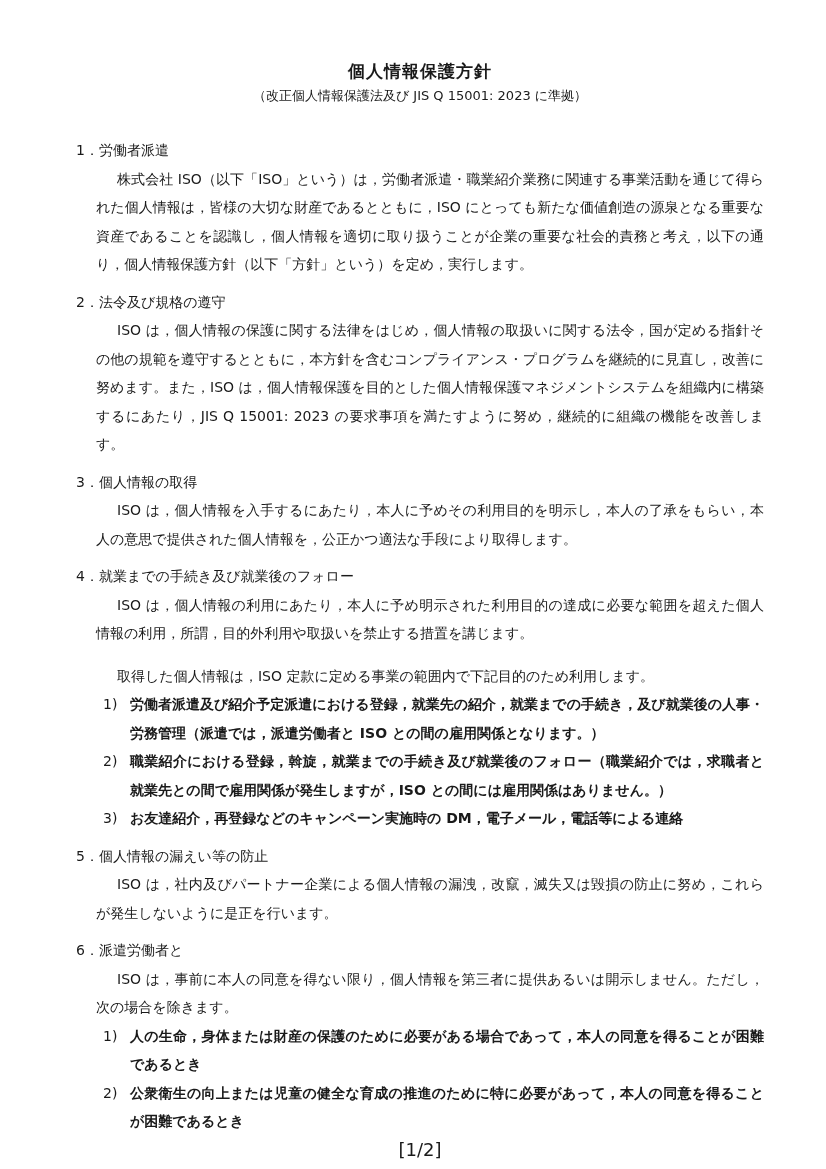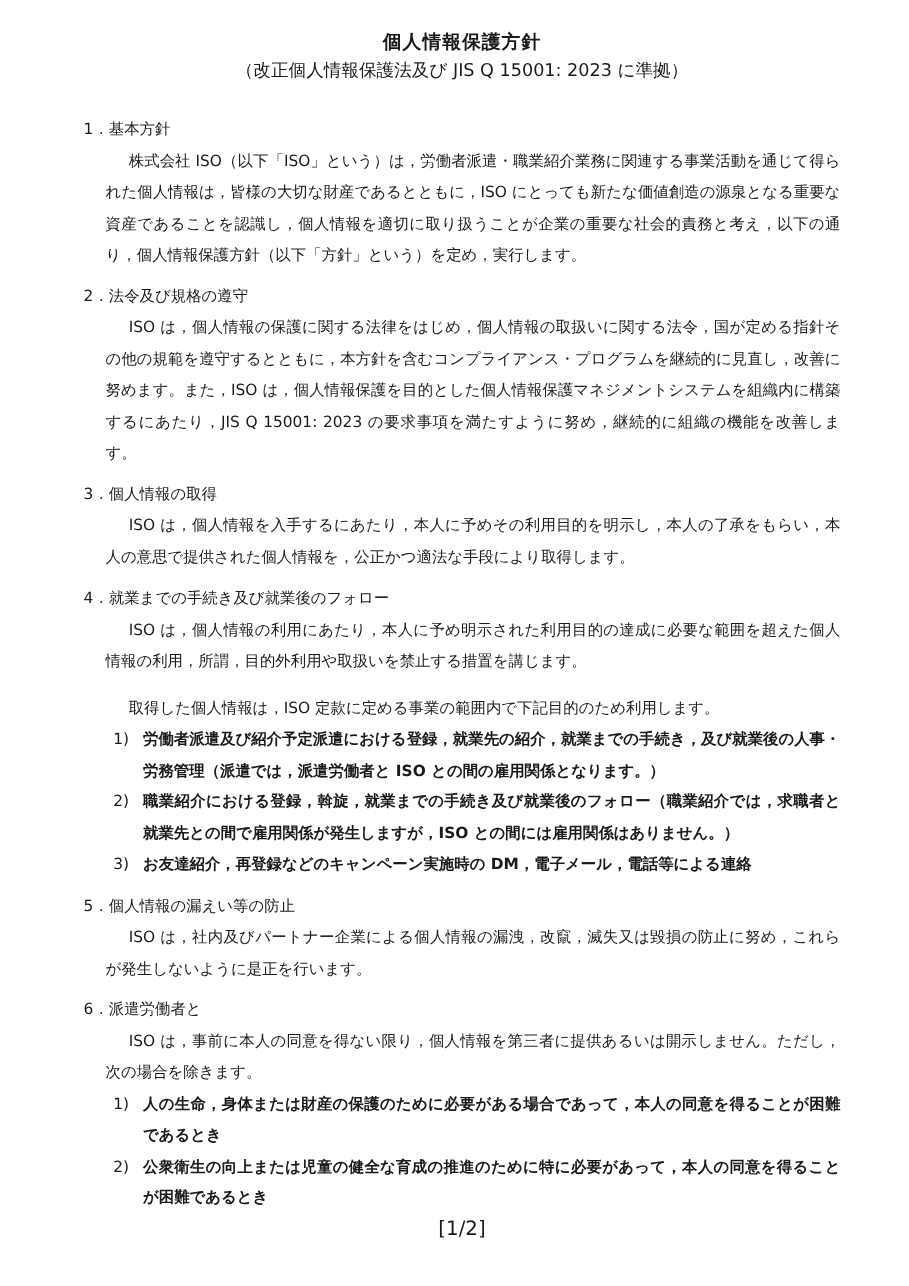--- a/index.html
+++ b/index.html
@@ -12,36 +12,36 @@
     width: 826px;
     height: 1169px;
     color: #1a1a1a;
     font-family: "DejaVu Sans", sans-serif;
     -webkit-font-smoothing: antialiased;
   }
   .page {
     box-sizing: border-box;
     width: 826px;
     height: 1169px;
-    padding: 26px 62px 0 76px;
+    padding: 58px 62px 0 76px;
     overflow: hidden;
     background: #ffffff;
   }
   .doc-title {
     margin: 0;
     text-align: center;
     font-size: 17px;
     font-weight: bold;
     line-height: 26px;
     letter-spacing: 1px;
   }
   .doc-subtitle {
     margin: 2px 0 0 0;
     text-align: center;
-    font-size: 16px;
+    font-size: 13px;
     line-height: 20px;
   }
   .sections {
     margin-top: 30px;
   }
   .section { margin: 0; }
   .section + .section { margin-top: 9px; }
   .sec-heading {
     margin: 0;
     font-size: 14px;
@@ -88,21 +88,21 @@
 <body>
 
 <div class="page">
 
   <h1 class="doc-title">個人情報保護方針</h1>
   <div class="doc-subtitle">（改正個人情報保護法及び JIS Q 15001: 2023 に準拠）</div>
 
   <div class="sections">
 
     <section class="section">
-      <h2 class="sec-heading"><span class="sec-num">1．</span><span>基本方針</span></h2>
+      <h2 class="sec-heading"><span class="sec-num">1．</span><span>労働者派遣</span></h2>
       <div class="sec-body">
         <p class="para">株式会社 ISO（以下「ISO」という）は，労働者派遣・職業紹介業務に関連する事業活動を通じて得られた個人情報は，皆様の大切な財産であるとともに，ISO にとっても新たな価値創造の源泉となる重要な資産であることを認識し，個人情報を適切に取り扱うことが企業の重要な社会的責務と考え，以下の通り，個人情報保護方針（以下「方針」という）を定め，実行します。</p>
       </div>
     </section>
 
     <section class="section">
       <h2 class="sec-heading"><span class="sec-num">2．</span><span>法令及び規格の遵守</span></h2>
       <div class="sec-body">
         <p class="para">ISO は，個人情報の保護に関する法律をはじめ，個人情報の取扱いに関する法令，国が定める指針その他の規範を遵守するとともに，本方針を含むコンプライアンス・プログラムを継続的に見直し，改善に努めます。また，ISO は，個人情報保護を目的とした個人情報保護マネジメントシステムを組織内に構築するにあたり，JIS Q 15001: 2023 の要求事項を満たすように努め，継続的に組織の機能を改善します。</p>
       </div>

